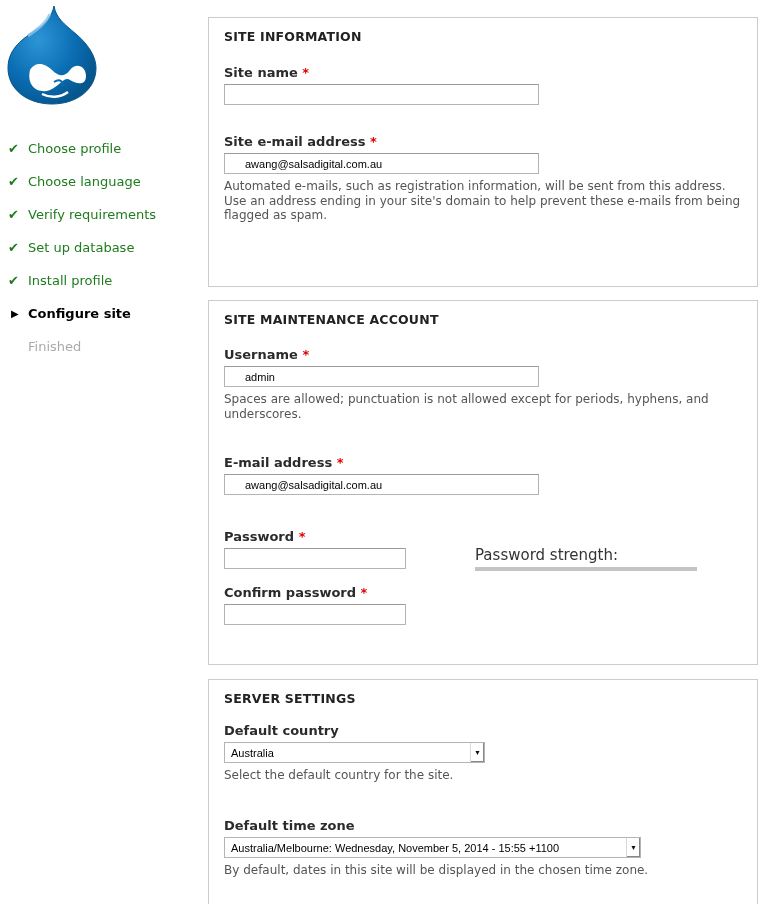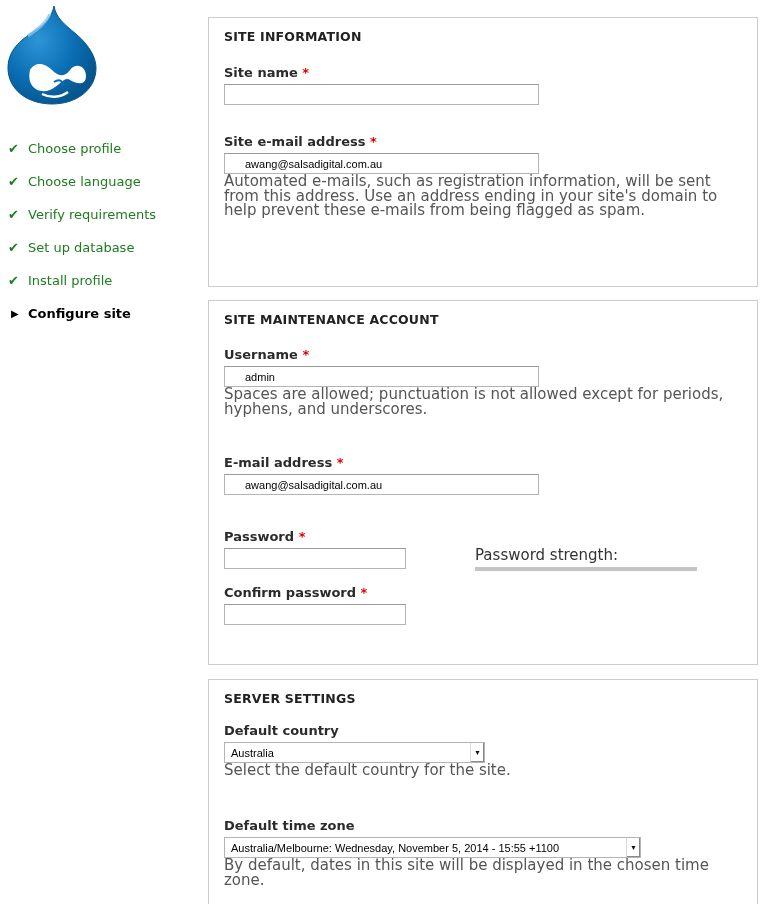--- a/index.html
+++ b/index.html
@@ -27,21 +27,21 @@
     position: absolute; left: 15px; top: 11px; font-size: 12.5px; font-weight: bold;
     color: #222; letter-spacing: 0.2px;
   }
   .field { position: absolute; left: 15px; }
   .field label { display: block; font-size: 13px; font-weight: bold; color: #2b2b2b; line-height: 16px; margin-bottom: 3px; }
   .req { color: #e00000; font-weight: bold; }
   input.text {
     display: block; height: 21px; border: 1px solid #b4b4b4; border-top-color: #9a9a9a;
     font-family: "Liberation Sans", sans-serif; font-size: 11px; padding: 0 20px; color: #000; background: #fff;
   }
-  .desc { font-size: 15px; line-height: 14.5px; color: #555; }
+  .desc { font-size: 12px; line-height: 14.5px; color: #555; margin-top: 5px; }
   .select {
     display: flex; align-items: center; height: 21px; border: 1px solid #b4b4b4; background: #fff;
     font-family: "Liberation Sans", sans-serif; font-size: 11px; color: #000; position: relative;
   }
   .select .val { padding-left: 6px; flex: 1; white-space: nowrap; }
   .select .arrow {
     width: 14px; height: 19px; border-left: 1px solid #d8d8d8; display: flex; align-items: center;
     justify-content: center; font-size: 7px; color: #111; box-shadow: inset -1px -1px 0 #888;
   }
   .strength { position: absolute; left: 266px; top: 246px; width: 222px; }
@@ -84,20 +84,24 @@
       <span class="mark">✔</span>
       <span>Set up database</span>
     </li>
     <li class="step done">
       <span class="mark">✔</span>
       <span>Install profile</span>
     </li>
     <li class="step active">
       <span class="mark">▶</span>
       <span>Configure site</span>
+    </li>
+    <li class="step pending">
+      <span class="mark"></span>
+      <span>Finished</span>
     </li>
   </ul>
 </div>
 
 <div class="main">
 
   <fieldset class="panel" style="height:270px;">
     <div class="panel-title">SITE INFORMATION</div>
     <div class="field" style="top:47px;">
       <label><span>Site name</span> <span class="req">*</span></label>

